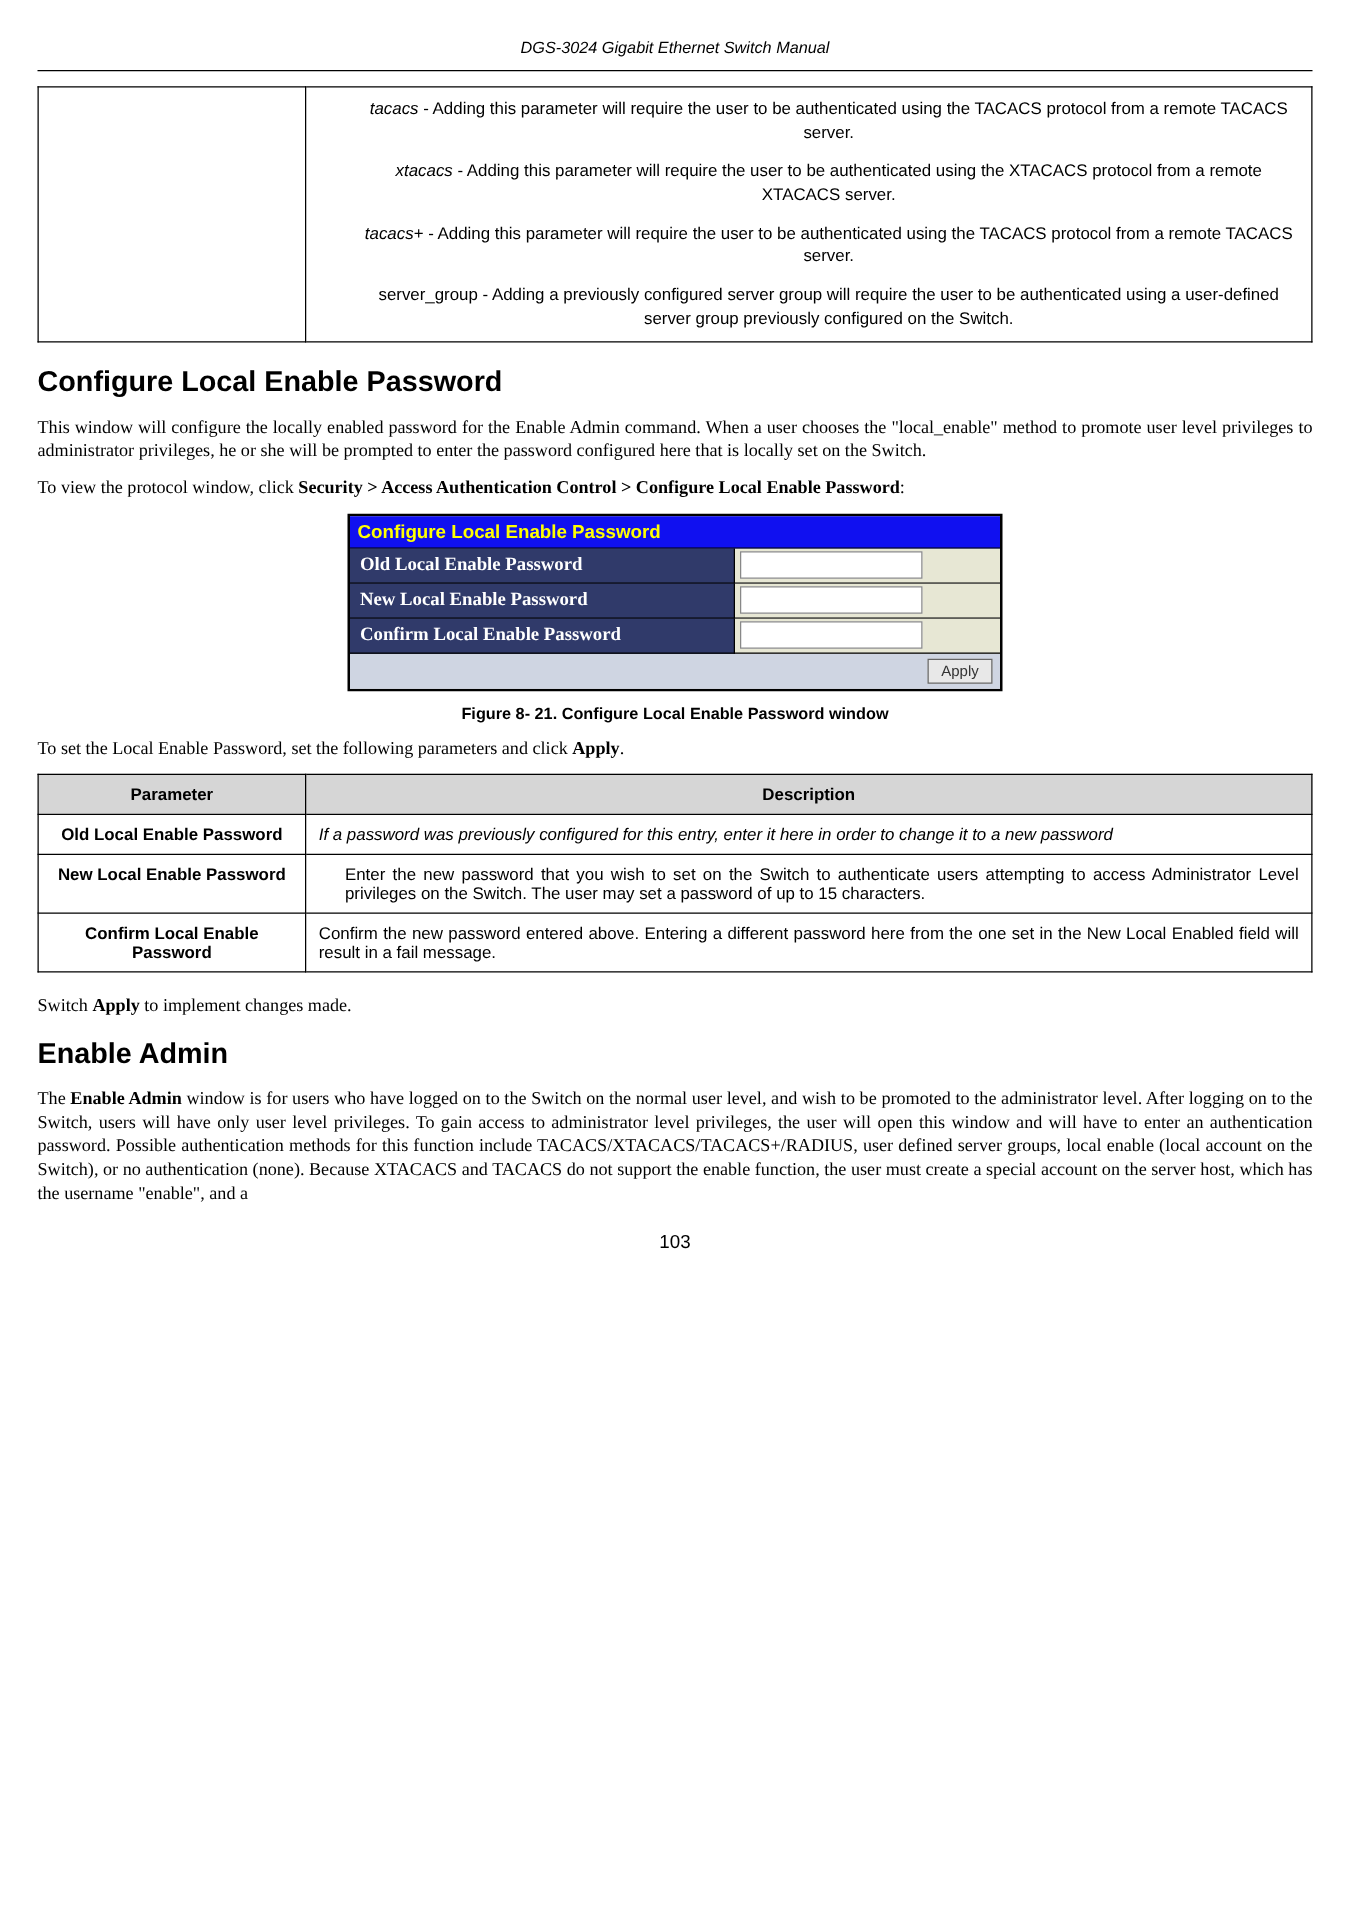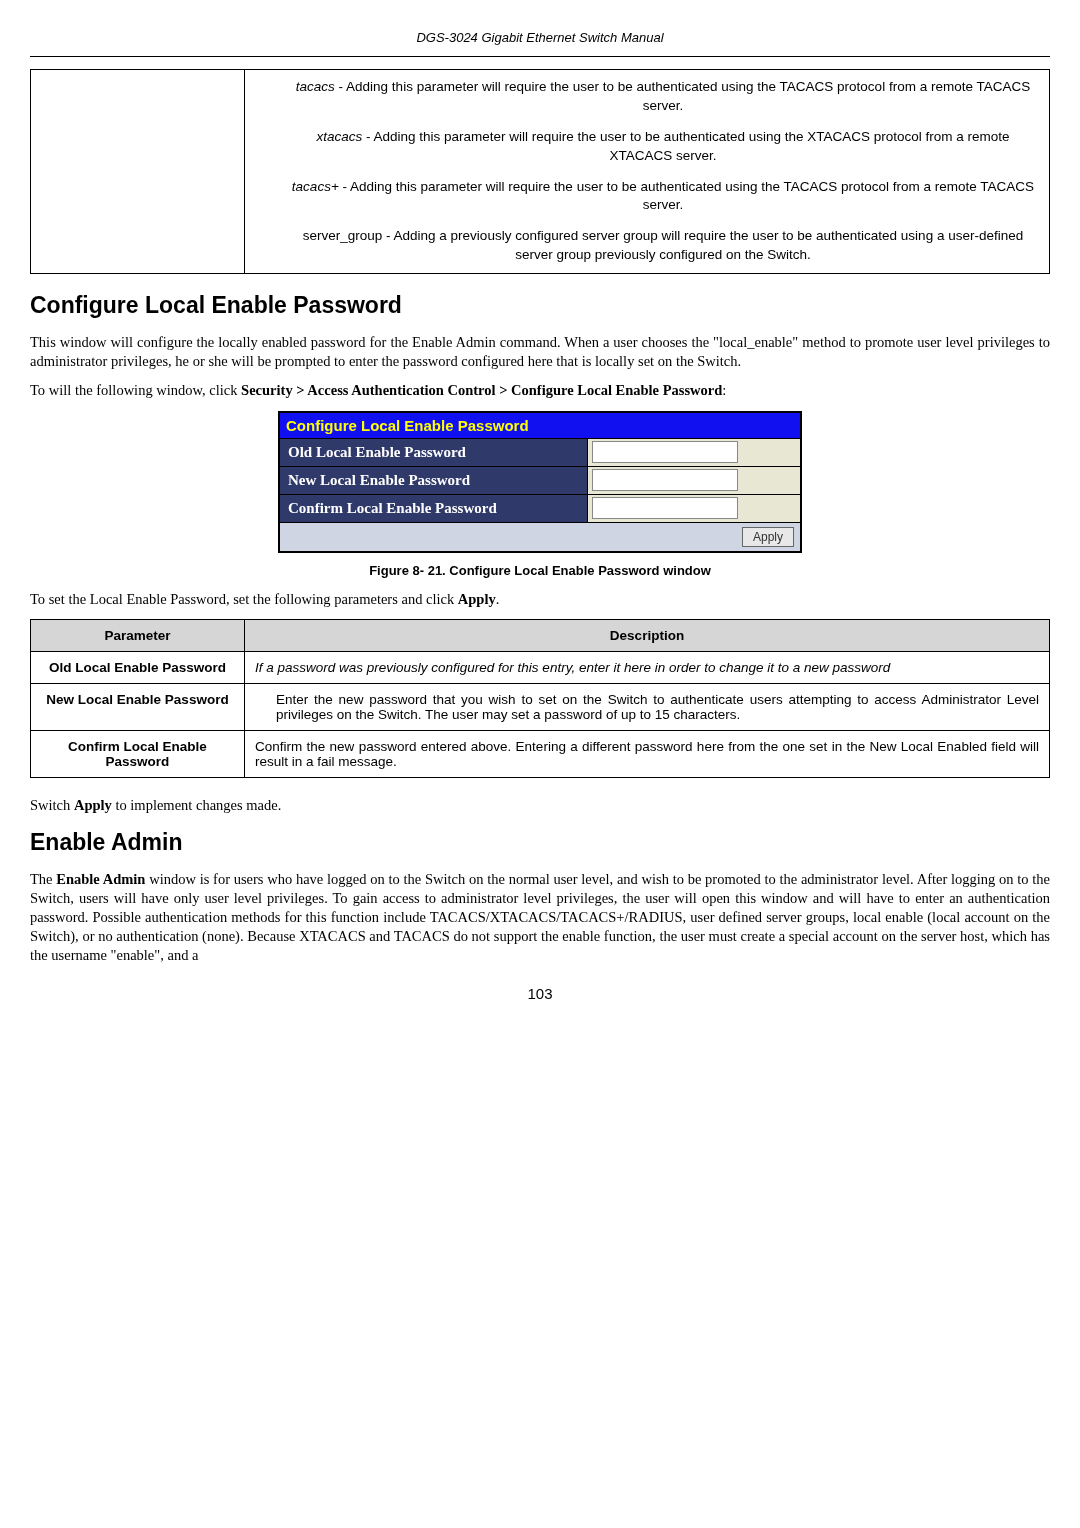--- a/index.html
+++ b/index.html
@@ -163,21 +163,21 @@
     </td>
   </tr>
 </tbody>
   </table>
 
 <h2 class="section">Configure Local Enable Password</h2>
 
 <p class="body">This window will configure the locally enabled password for the Enable Admin command. When a user chooses the "local_enable" method to promote user level privileges to administrator privileges, he or she will be prompted to enter the password configured here that is locally set on the Switch.</p>
 
 <p class="body">
-  <span>To will the following window, click </span><span class="bold">Security  &gt; Access Authentication Control &gt; Configure Local Enable Password</span><span>:</span>
+  <span>To view the protocol window, click </span><span class="bold">Security  &gt; Access Authentication Control &gt; Configure Local Enable Password</span><span>:</span>
 </p>
 
 <div class="config-window">
   <div class="config-header">Configure Local Enable Password</div>
   <div class="config-row">
     <div class="config-label">Old Local Enable Password</div>
     <div class="config-input">
       <input type="password" style="">
     </div>
   </div>

